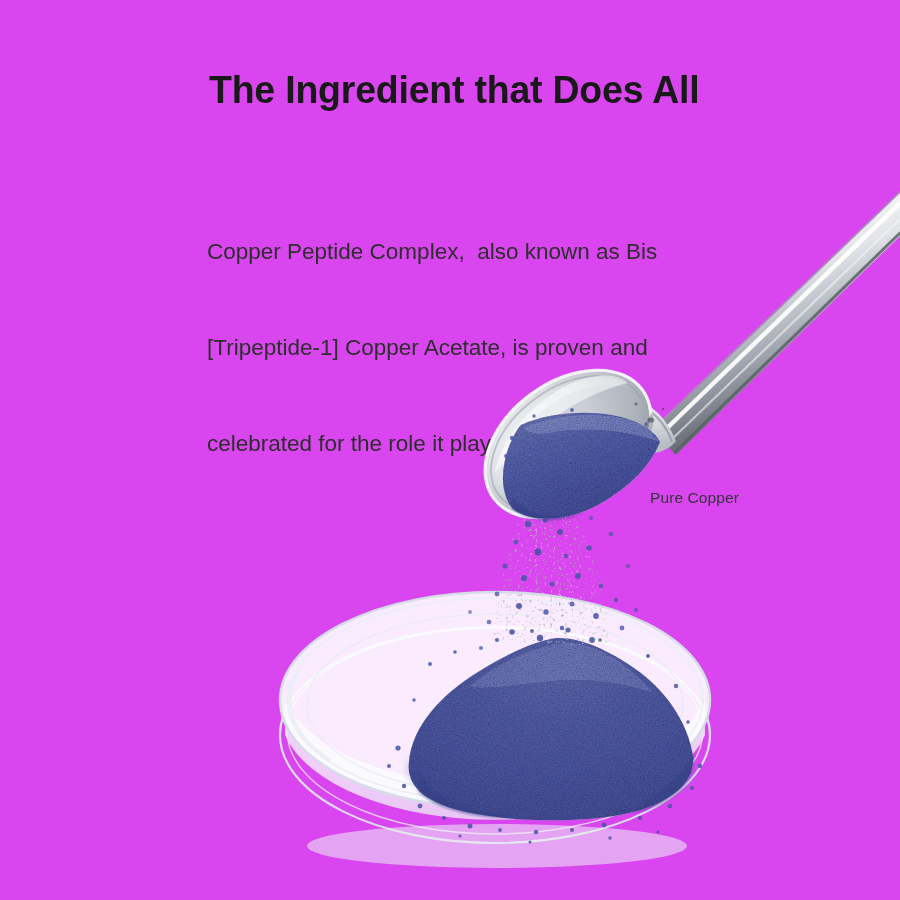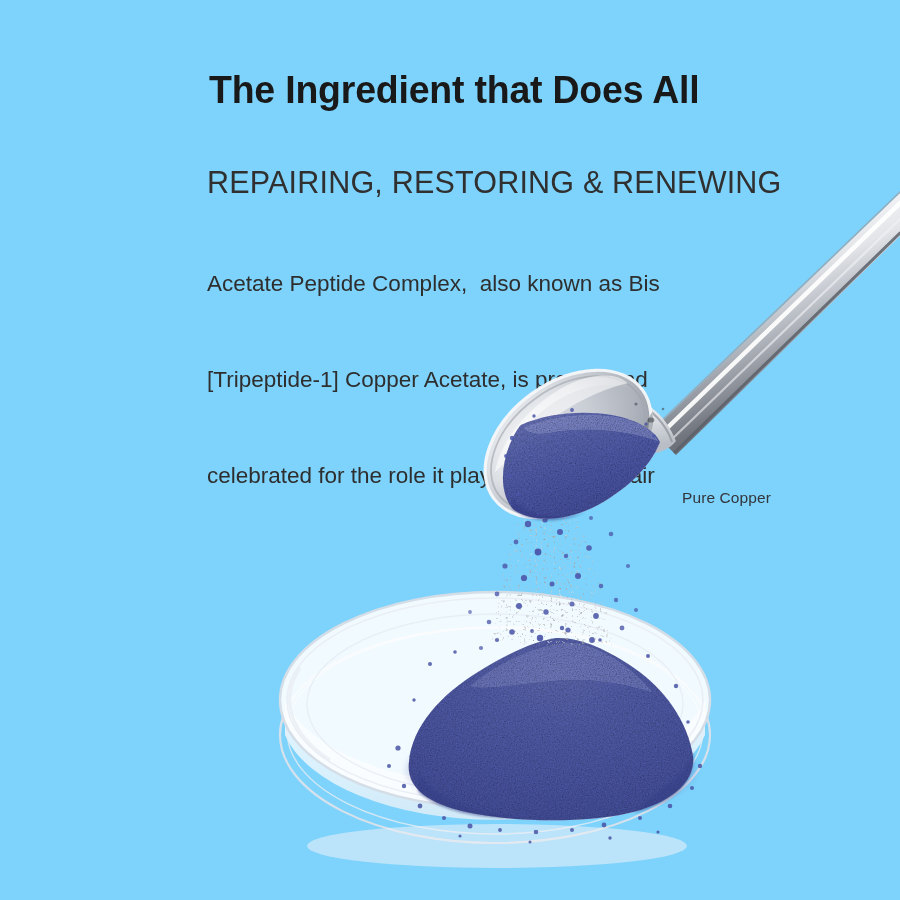--- a/index.html
+++ b/index.html
@@ -9,21 +9,21 @@
     background: #ffffff;
   }
   body {
     font-family: "Liberation Sans", sans-serif;
     -webkit-font-smoothing: antialiased;
   }
   #stage {
     position: relative;
     width: 900px;
     height: 900px;
-    background: #7dd3fc;
+    background: #d946ef;
     overflow: hidden;
   }
 
   
   .headline {
     position: absolute;
     left: 209px;
     top: 68px;
     font-family: "Liberation Sans Narrow", "Liberation Sans", sans-serif;
     font-weight: bold;
@@ -81,35 +81,33 @@
 
   
   .caption {
     position: absolute;
     left: 650px;
     top: 489px;
     font-size: 15.5px;
     color: #33363b;
     white-space: nowrap;
     letter-spacing: 0.1px;
-    margin-left: 32px;
   }
 </style>
 </head>
 <body>
 
 <div id="stage">
 
   <div class="headline">The Ingredient that Does All</div>
 
 
   <div class="copy">
-    <div class="copy-heading">REPAIRING, RESTORING &amp; RENEWING</div>
     <div class="copy-body">
-      <span class="ln">Acetate Peptide Complex,  also known as Bis</span>
+      <span class="ln">Copper Peptide Complex,  also known as Bis</span>
       <span class="ln">[Tripeptide-1] Copper Acetate, is proven and</span>
       <span class="ln">celebrated for the role it plays in tissue repair</span>
     </div>
   </div>
 
   <div class="photo">
     <svg width="900" height="900" viewBox="0 0 900 900" xmlns="http://www.w3.org/2000/svg">
       <defs>
 
         <linearGradient id="handleGrad" x1="0" y1="0" x2="0.45" y2="1">

